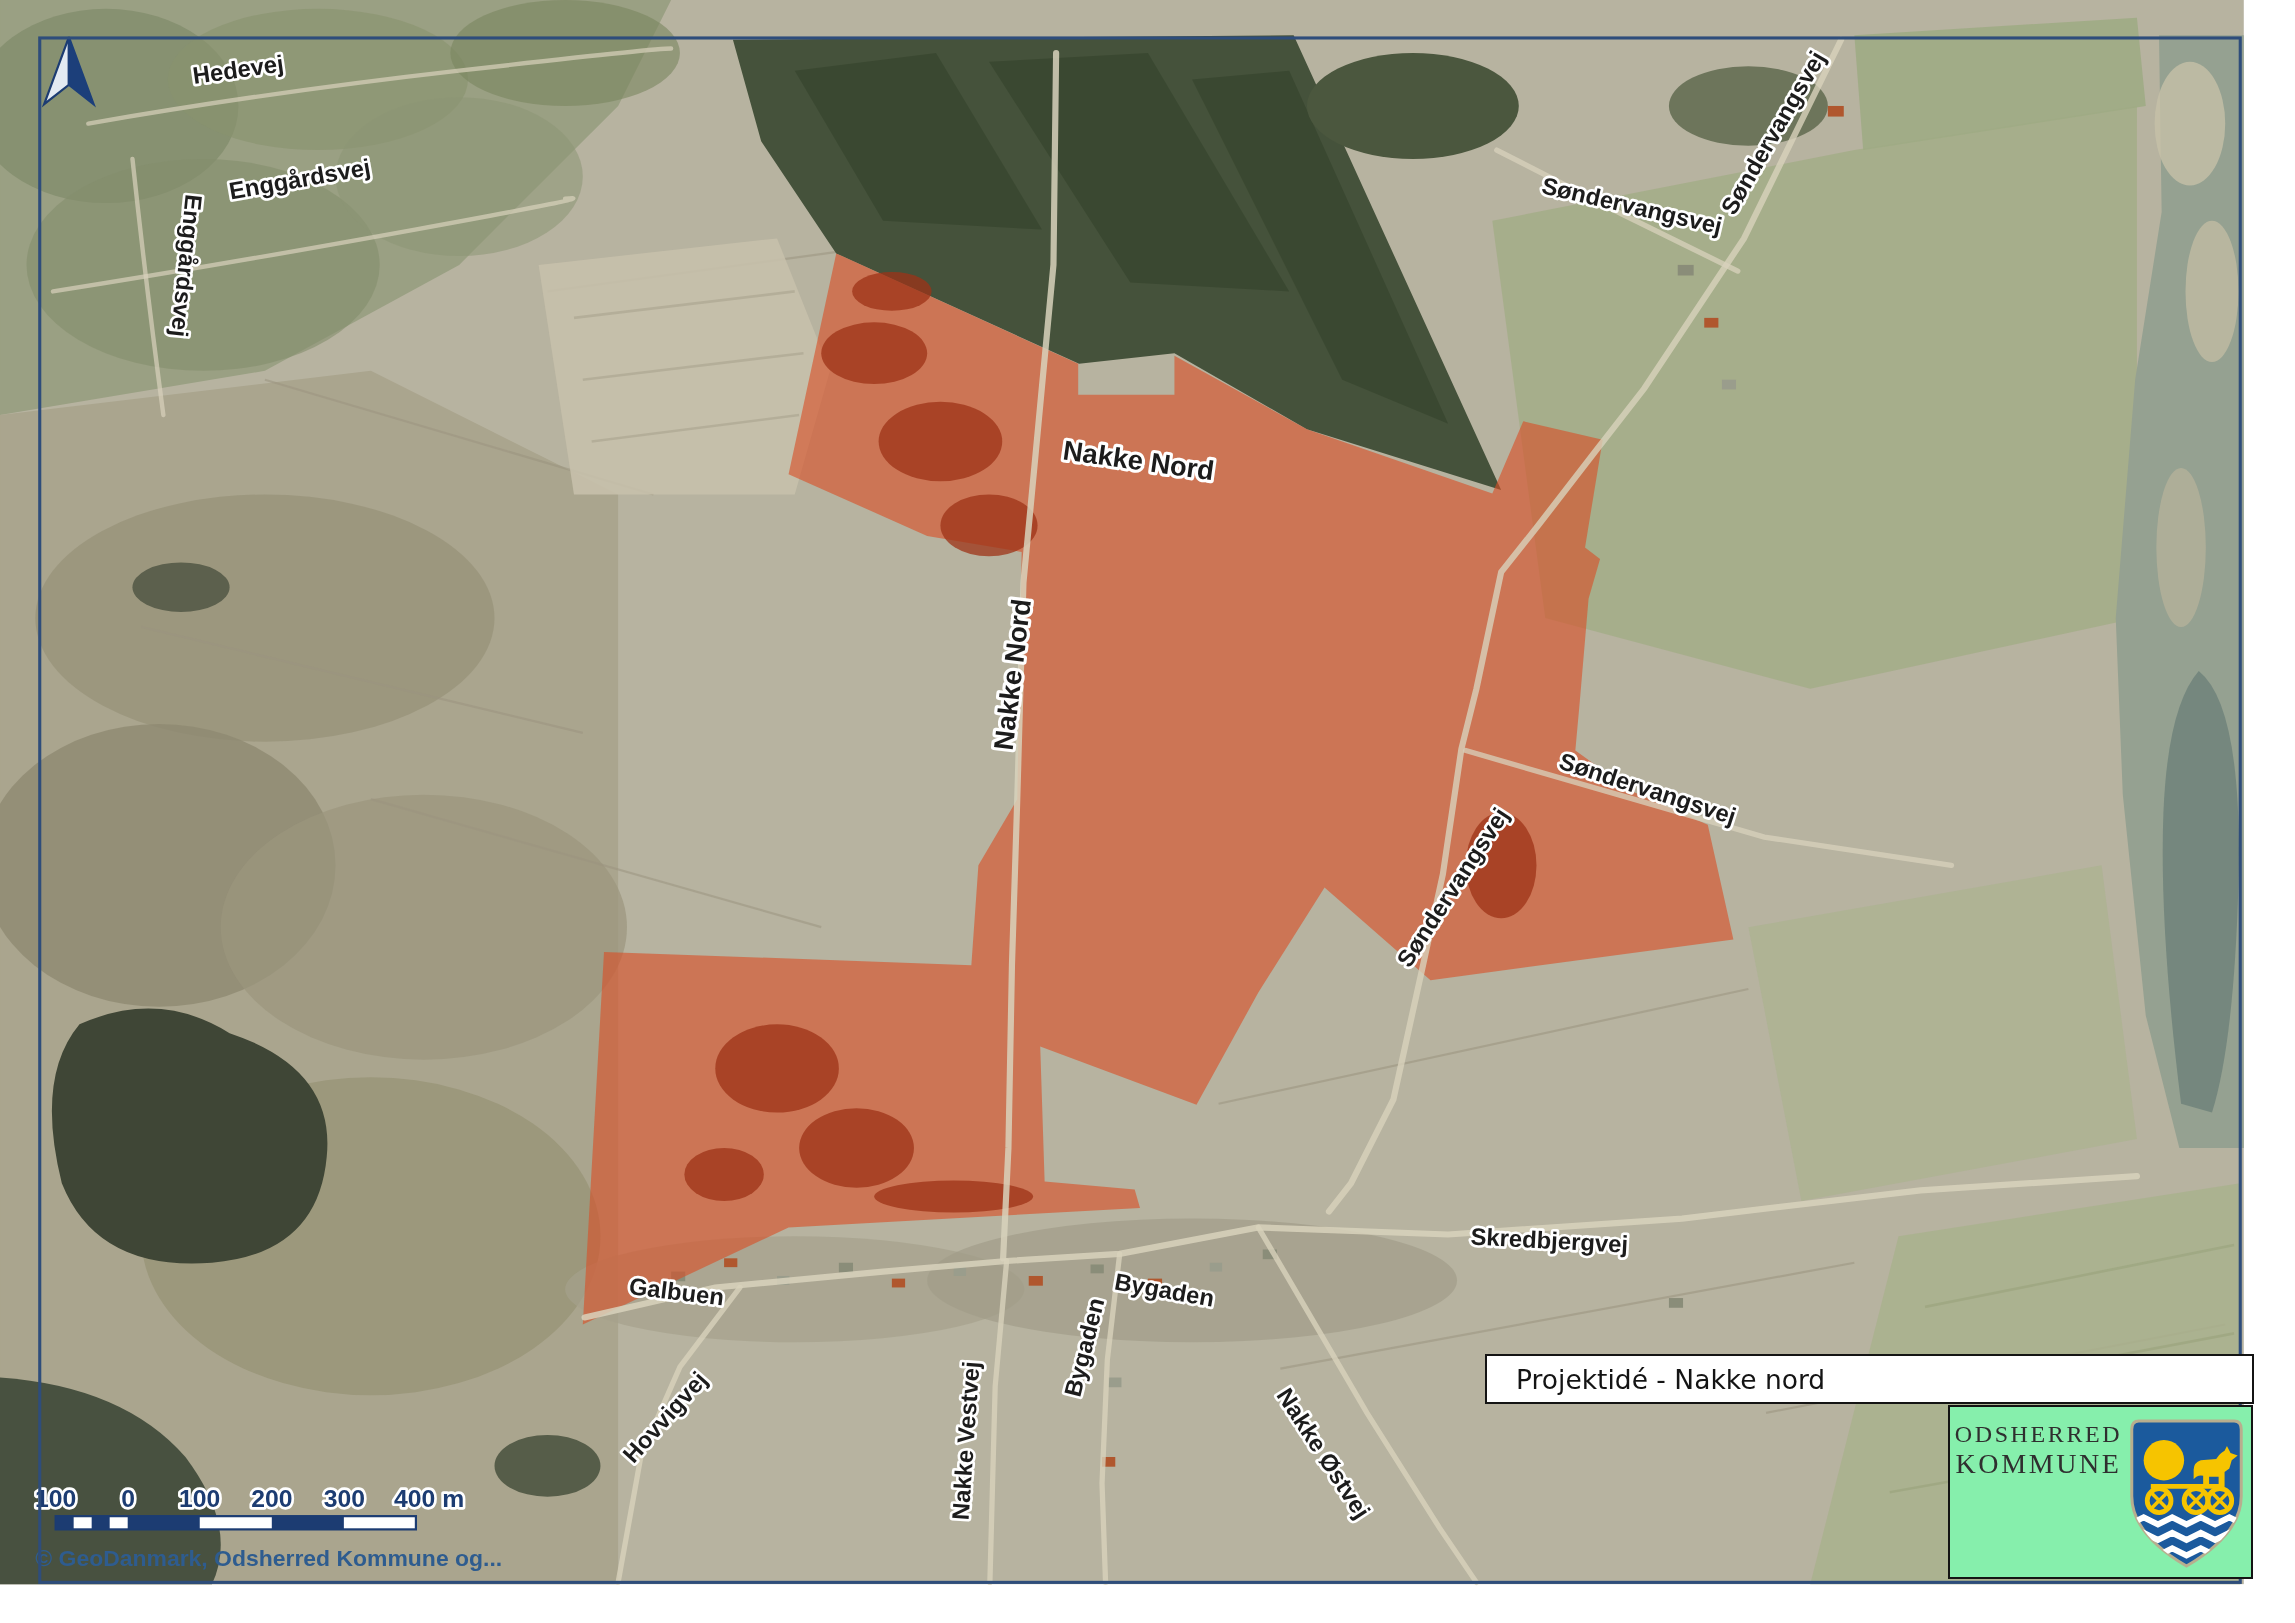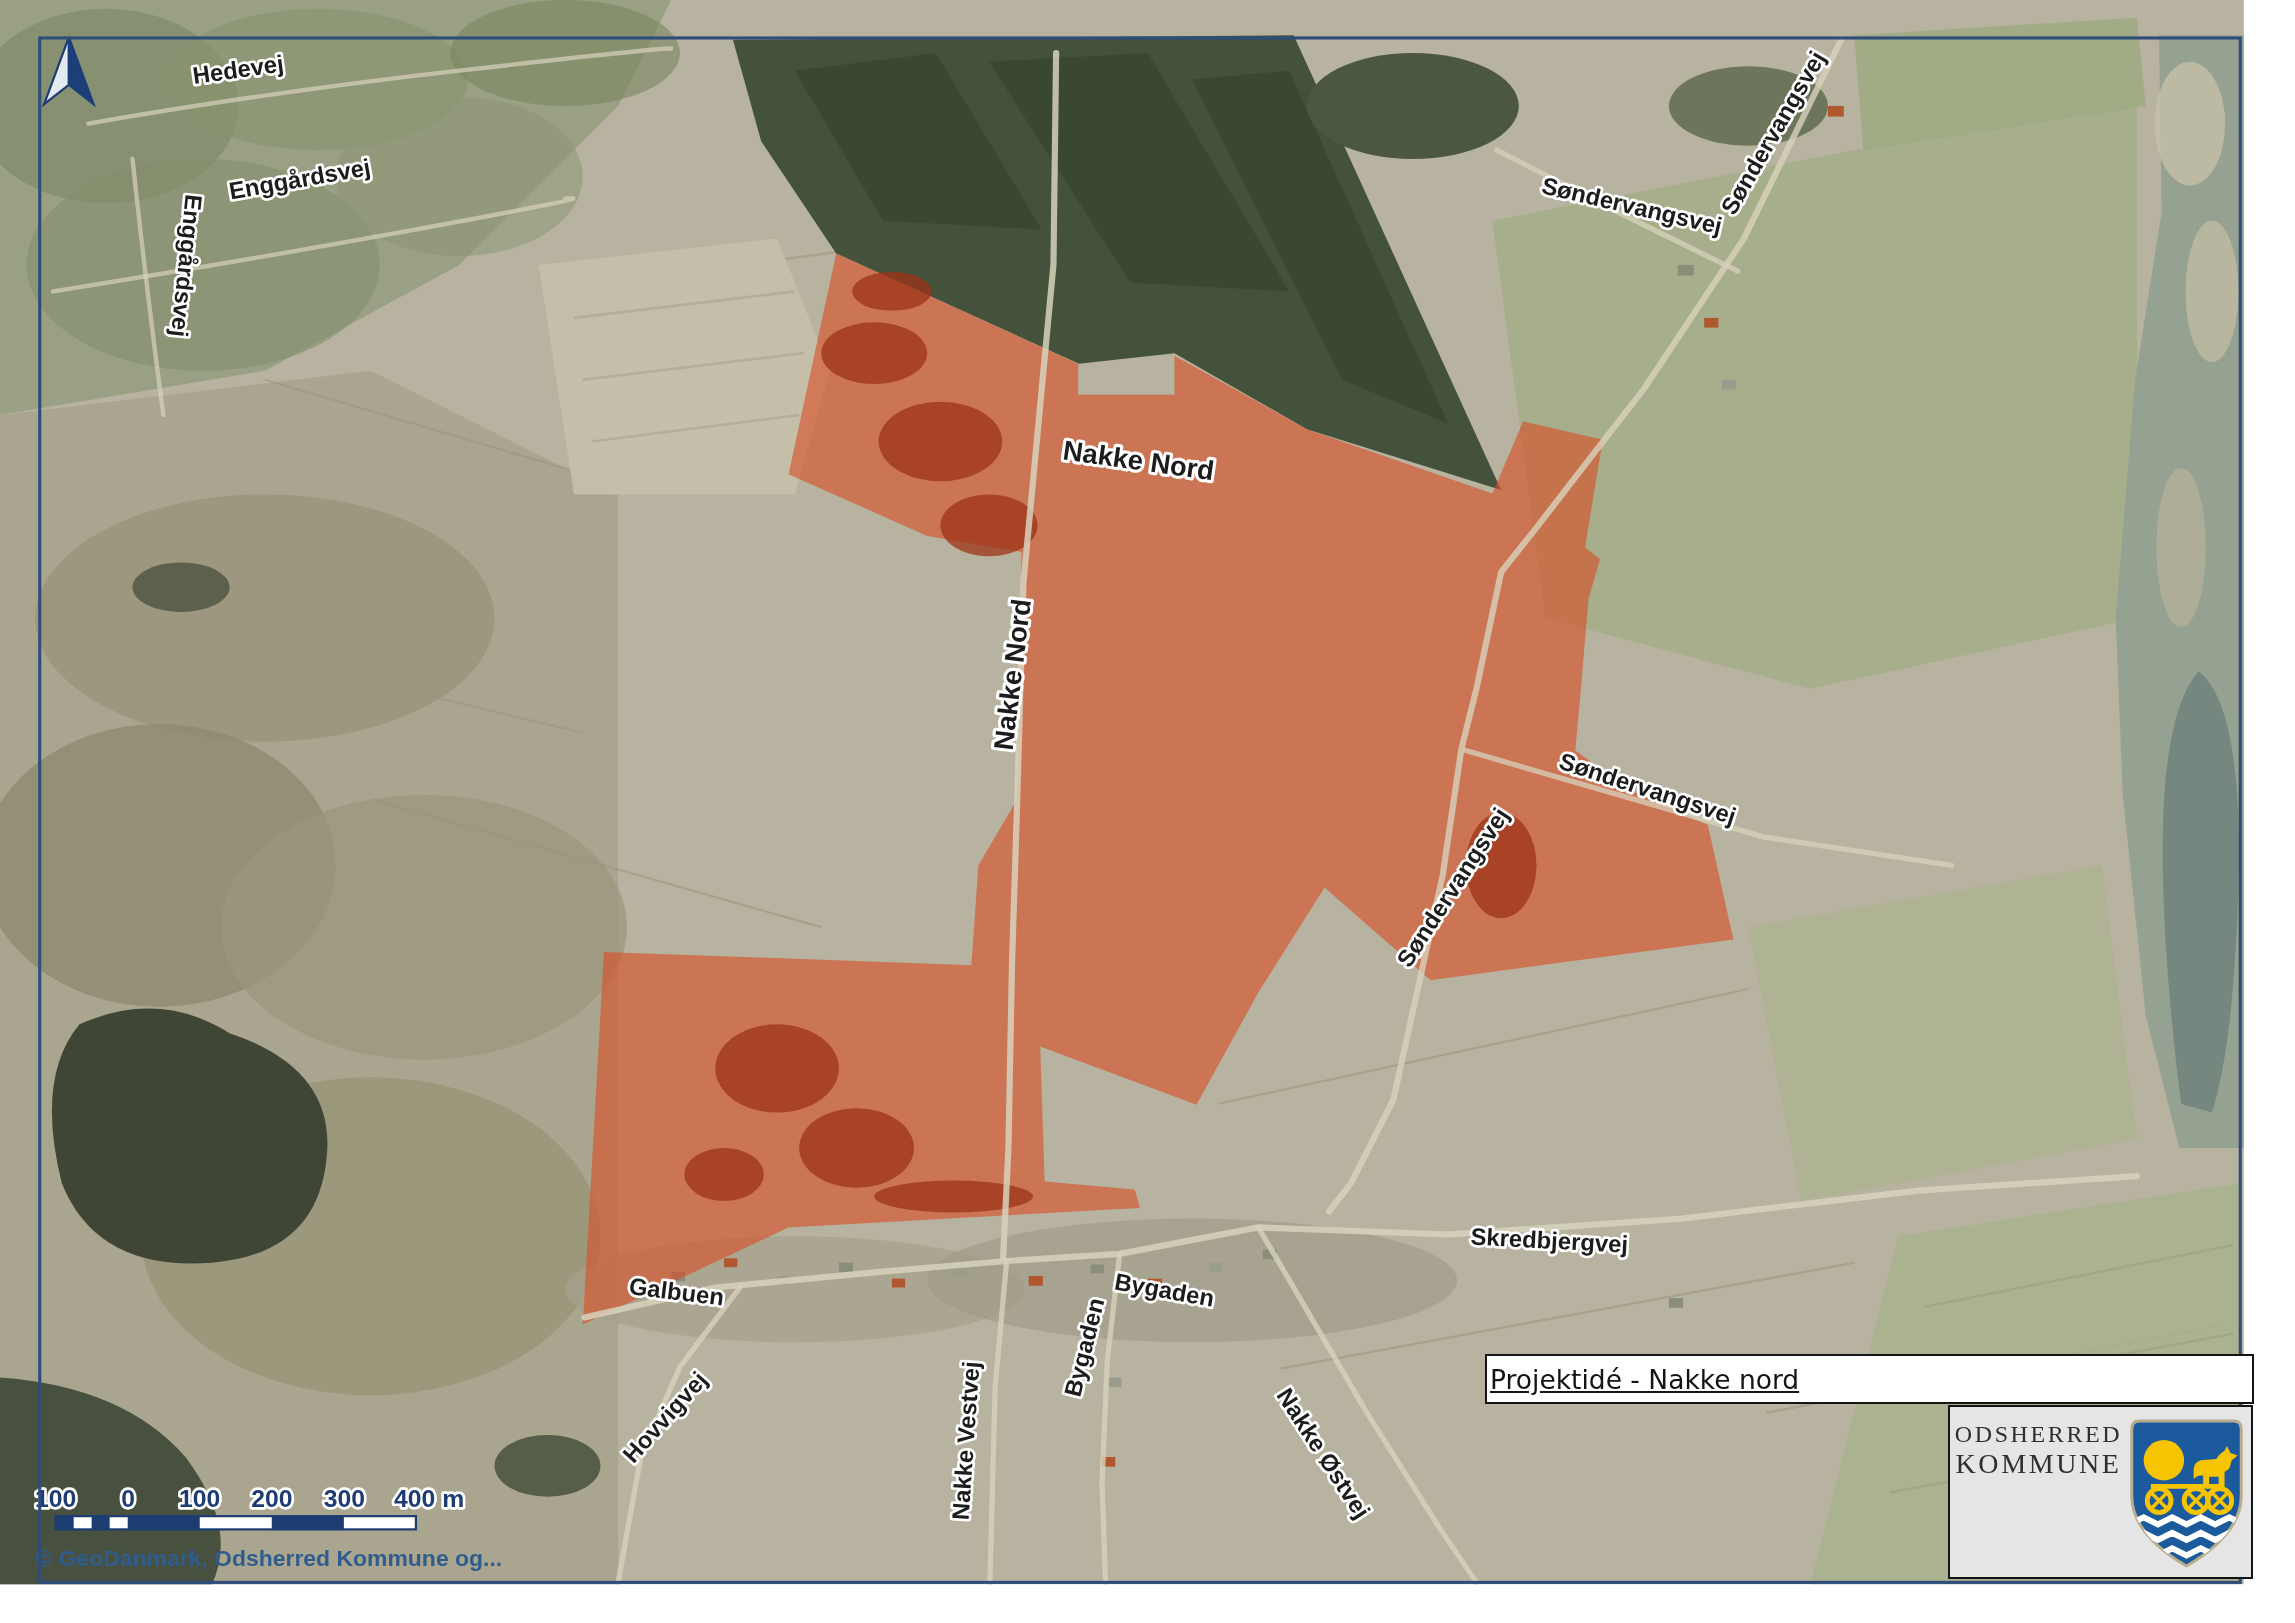--- a/index.html
+++ b/index.html
@@ -10,23 +10,23 @@
   .road-label{font-size:27px;font-weight:bold;fill:#1c1c1c;stroke:#ffffff;
       stroke-width:6px;paint-order:stroke;stroke-linejoin:round;}
   .area-label{font-size:31px;font-weight:bold;fill:#1c1c1c;stroke:#ffffff;
       stroke-width:7px;paint-order:stroke;stroke-linejoin:round;}
   .scale-label{font-size:28px;font-weight:bold;fill:#1c3c72;stroke:#ffffff;
       stroke-width:6px;paint-order:stroke;stroke-linejoin:round;text-anchor:middle;}
   .attribution{font-size:26px;font-weight:bold;fill:#2e5c8f;}
   #title-box{position:absolute;left:1485px;top:1354px;width:765px;height:46px;
       background:#ffffff;border:2.6px solid #141414;display:flex;align-items:center;}
   #title-box .t{font-family:"DejaVu Sans",sans-serif;font-size:26.5px;color:#141414;
-      padding-left:3px;white-space:nowrap;text-decoration:underline;}
+      padding-left:29px;white-space:nowrap;}
   #logo-box{position:absolute;left:1948px;top:1405px;width:301px;height:170px;
-      background:#e5e5e5;border:2.6px solid #141414;display:flex;align-items:flex-start;}
+      background:#86efac;border:2.6px solid #141414;display:flex;align-items:flex-start;}
   #logo-text{width:177px;text-align:center;margin-top:12.4px;
       font-family:"Liberation Serif",serif;color:#2f2f2f;}
   #logo-text .l1{font-size:24px;letter-spacing:2.6px;line-height:30px;}
   #logo-text .l2{font-size:28px;letter-spacing:2.6px;line-height:30px;}
   #shield-wrap{width:119px;height:159px;margin-top:7px;}
 </style>
 </head>
 <body>
 
 <div id="map-stage">

